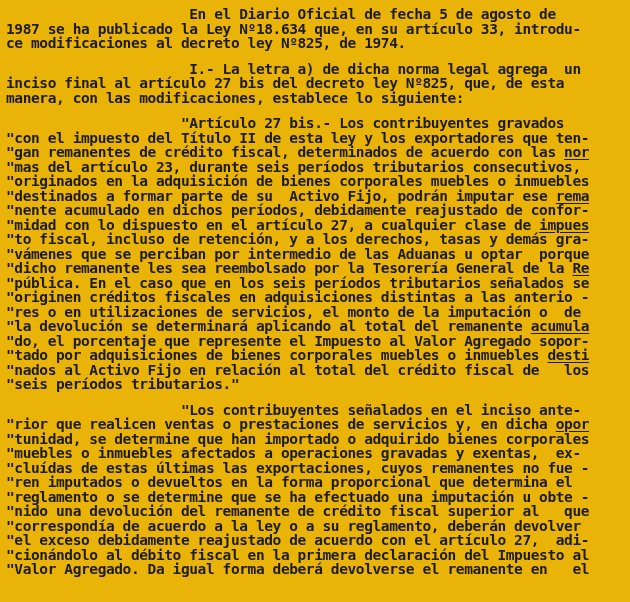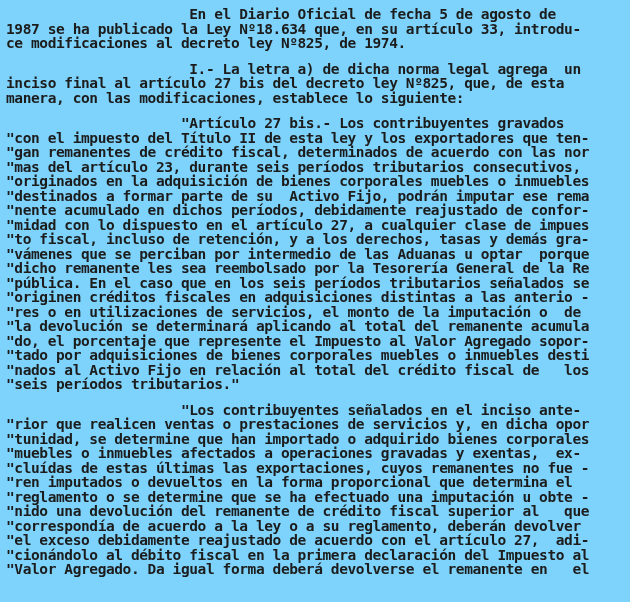--- a/index.html
+++ b/index.html
@@ -25,21 +25,22 @@
     white-space: pre;
     letter-spacing: -0.4px;
   }
   .para {
     margin: 0 0 11px 0;
   }
   .line {
     height: 14.5px;
   }
   .uend {
+    text-decoration: underline;
     text-underline-offset: 2px;
   }
 </style>
 </head>
 <body>
 
-<div class="page" style="background: #7dd3fc;">
+<div class="page" style="background: #eab308;">
   <div class="doc" id="doc" style="color: rgb(28, 28, 28);"><div class="para"><div class="line">                      En el Diario Oficial de fecha 5 de agosto de</div><div class="line">1987 se ha publicado la Ley Nº18.634 que, en su artículo 33, introdu-</div><div class="line">ce modificaciones al decreto ley Nº825, de 1974.</div></div><div class="para"><div class="line">                      I.- La letra a) de dicha norma legal agrega  un</div><div class="line">inciso final al artículo 27 bis del decreto ley Nº825, que, de esta</div><div class="line">manera, con las modificaciones, establece lo siguiente:</div></div><div class="para"><div class="line">                     "Artículo 27 bis.- Los contribuyentes gravados</div><div class="line">"con el impuesto del Título II de esta ley y los exportadores que ten-</div><div class="line"><span>"gan remanentes de crédito fiscal, determinados de acuerdo con las </span><span class="uend">nor</span></div><div class="line">"mas del artículo 23, durante seis períodos tributarios consecutivos,</div><div class="line">"originados en la adquisición de bienes corporales muebles o inmuebles</div><div class="line"><span>"destinados a formar parte de su  Activo Fijo, podrán imputar ese </span><span class="uend">rema</span></div><div class="line">"nente acumulado en dichos períodos, debidamente reajustado de confor-</div><div class="line"><span>"midad con lo dispuesto en el artículo 27, a cualquier clase de </span><span class="uend">impues</span></div><div class="line">"to fiscal, incluso de retención, y a los derechos, tasas y demás gra-</div><div class="line">"vámenes que se perciban por intermedio de las Aduanas u optar  porque</div><div class="line"><span>"dicho remanente les sea reembolsado por la Tesorería General de la </span><span class="uend">Re</span></div><div class="line">"pública. En el caso que en los seis períodos tributarios señalados se</div><div class="line">"originen créditos fiscales en adquisiciones distintas a las anterio -</div><div class="line">"res o en utilizaciones de servicios, el monto de la imputación o  de</div><div class="line"><span>"la devolución se determinará aplicando al total del remanente </span><span class="uend">acumula</span></div><div class="line">"do, el porcentaje que represente el Impuesto al Valor Agregado sopor-</div><div class="line"><span>"tado por adquisiciones de bienes corporales muebles o inmuebles </span><span class="uend">desti</span></div><div class="line">"nados al Activo Fijo en relación al total del crédito fiscal de   los</div><div class="line">"seis períodos tributarios."</div></div><div class="para"><div class="line">                     "Los contribuyentes señalados en el inciso ante-</div><div class="line"><span>"rior que realicen ventas o prestaciones de servicios y, en dicha </span><span class="uend">opor</span></div><div class="line">"tunidad, se determine que han importado o adquirido bienes corporales</div><div class="line">"muebles o inmuebles afectados a operaciones gravadas y exentas,  ex-</div><div class="line">"cluídas de estas últimas las exportaciones, cuyos remanentes no fue -</div><div class="line">"ren imputados o devueltos en la forma proporcional que determina el</div><div class="line">"reglamento o se determine que se ha efectuado una imputación u obte -</div><div class="line">"nido una devolución del remanente de crédito fiscal superior al   que</div><div class="line">"correspondía de acuerdo a la ley o a su reglamento, deberán devolver</div><div class="line">"el exceso debidamente reajustado de acuerdo con el artículo 27,  adi-</div><div class="line">"cionándolo al débito fiscal en la primera declaración del Impuesto al</div><div class="line">"Valor Agregado. Da igual forma deberá devolverse el remanente en   el</div></div></div>
 </div>
 
 </body></html>

